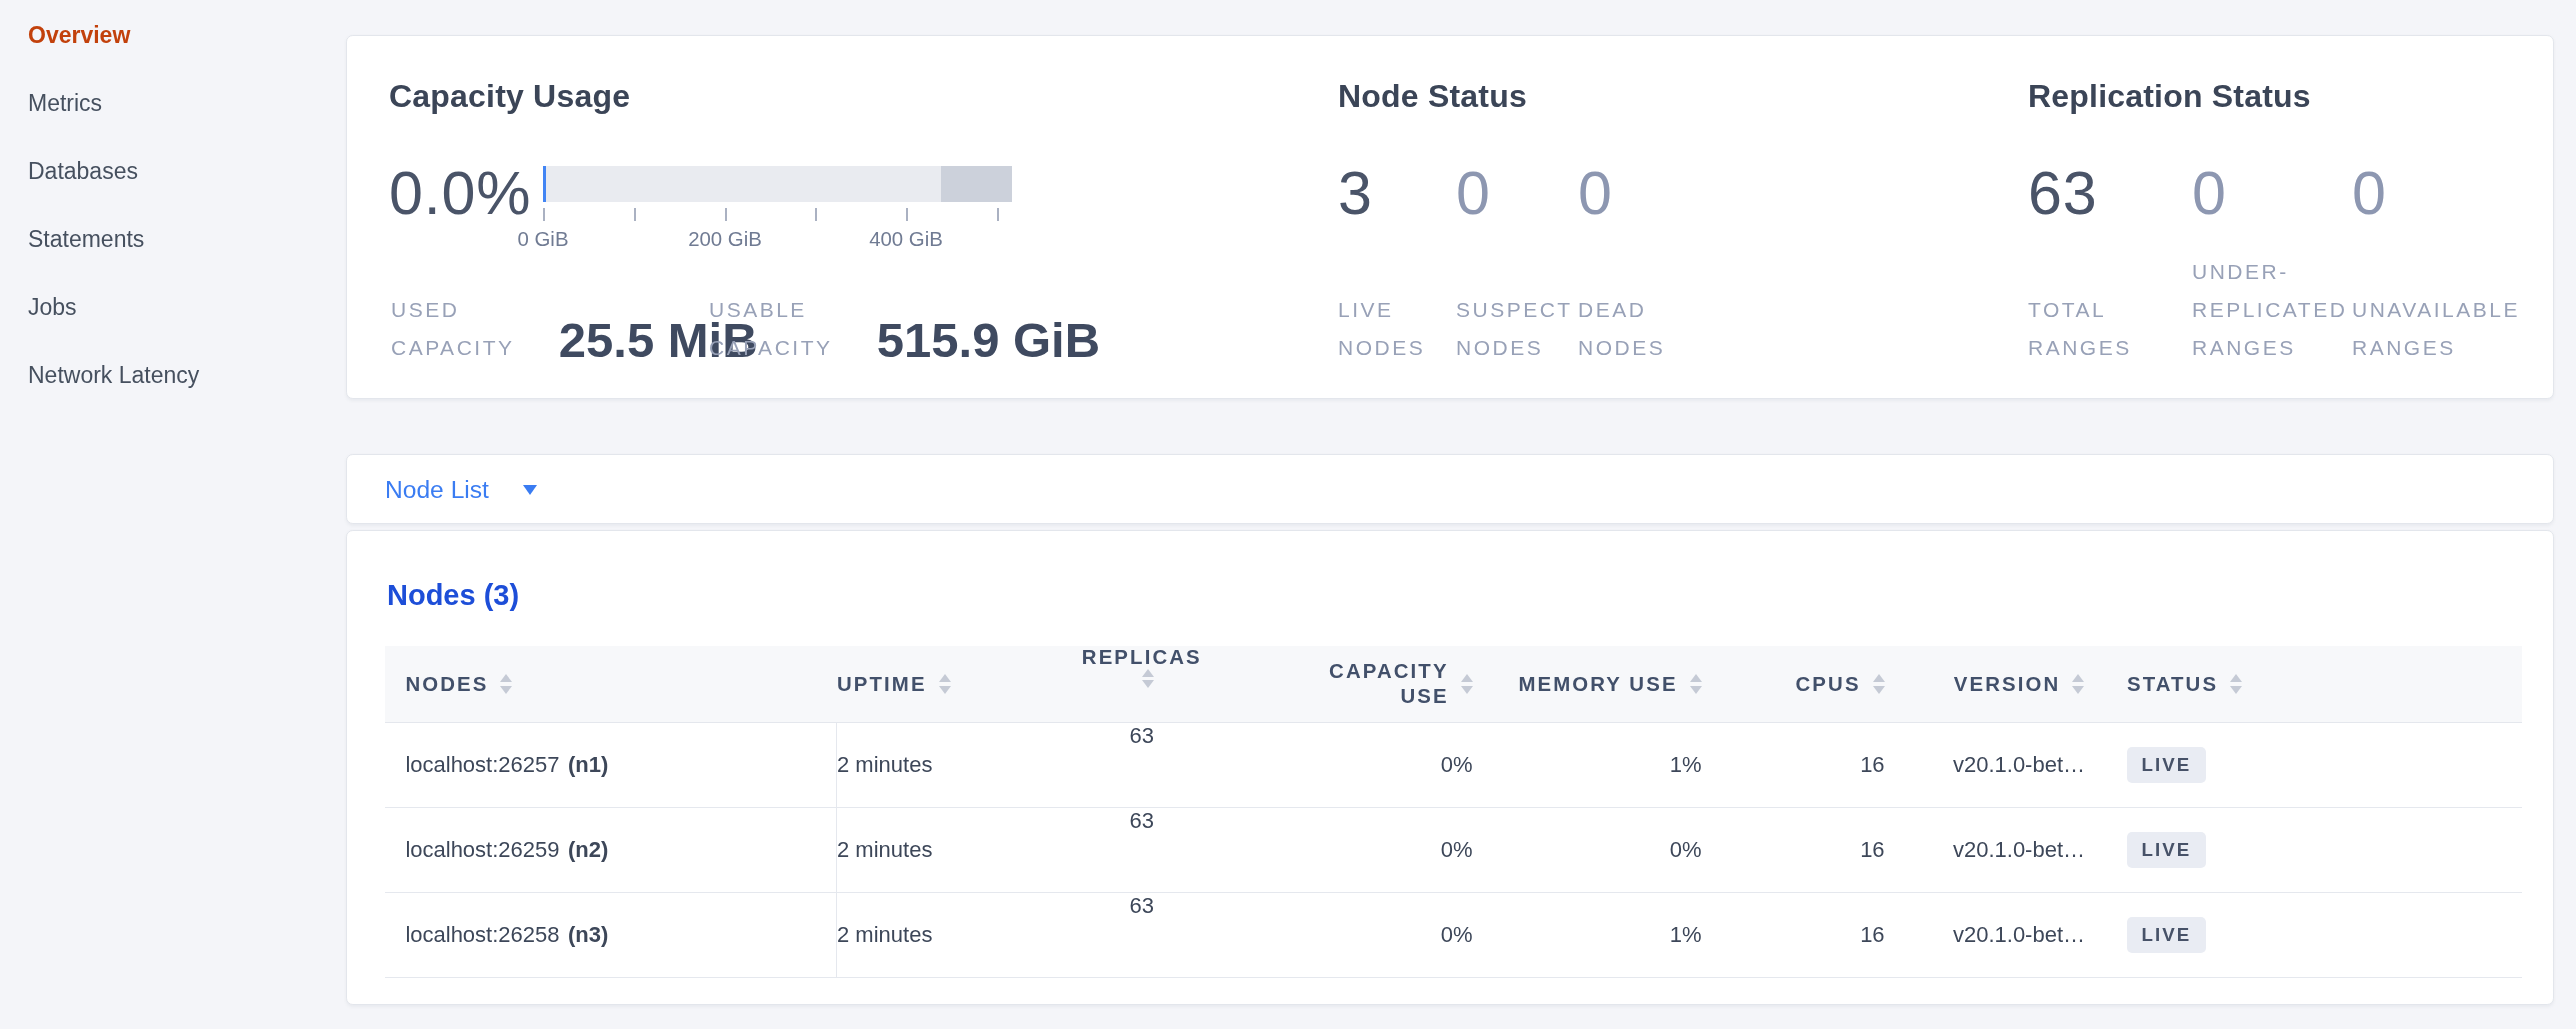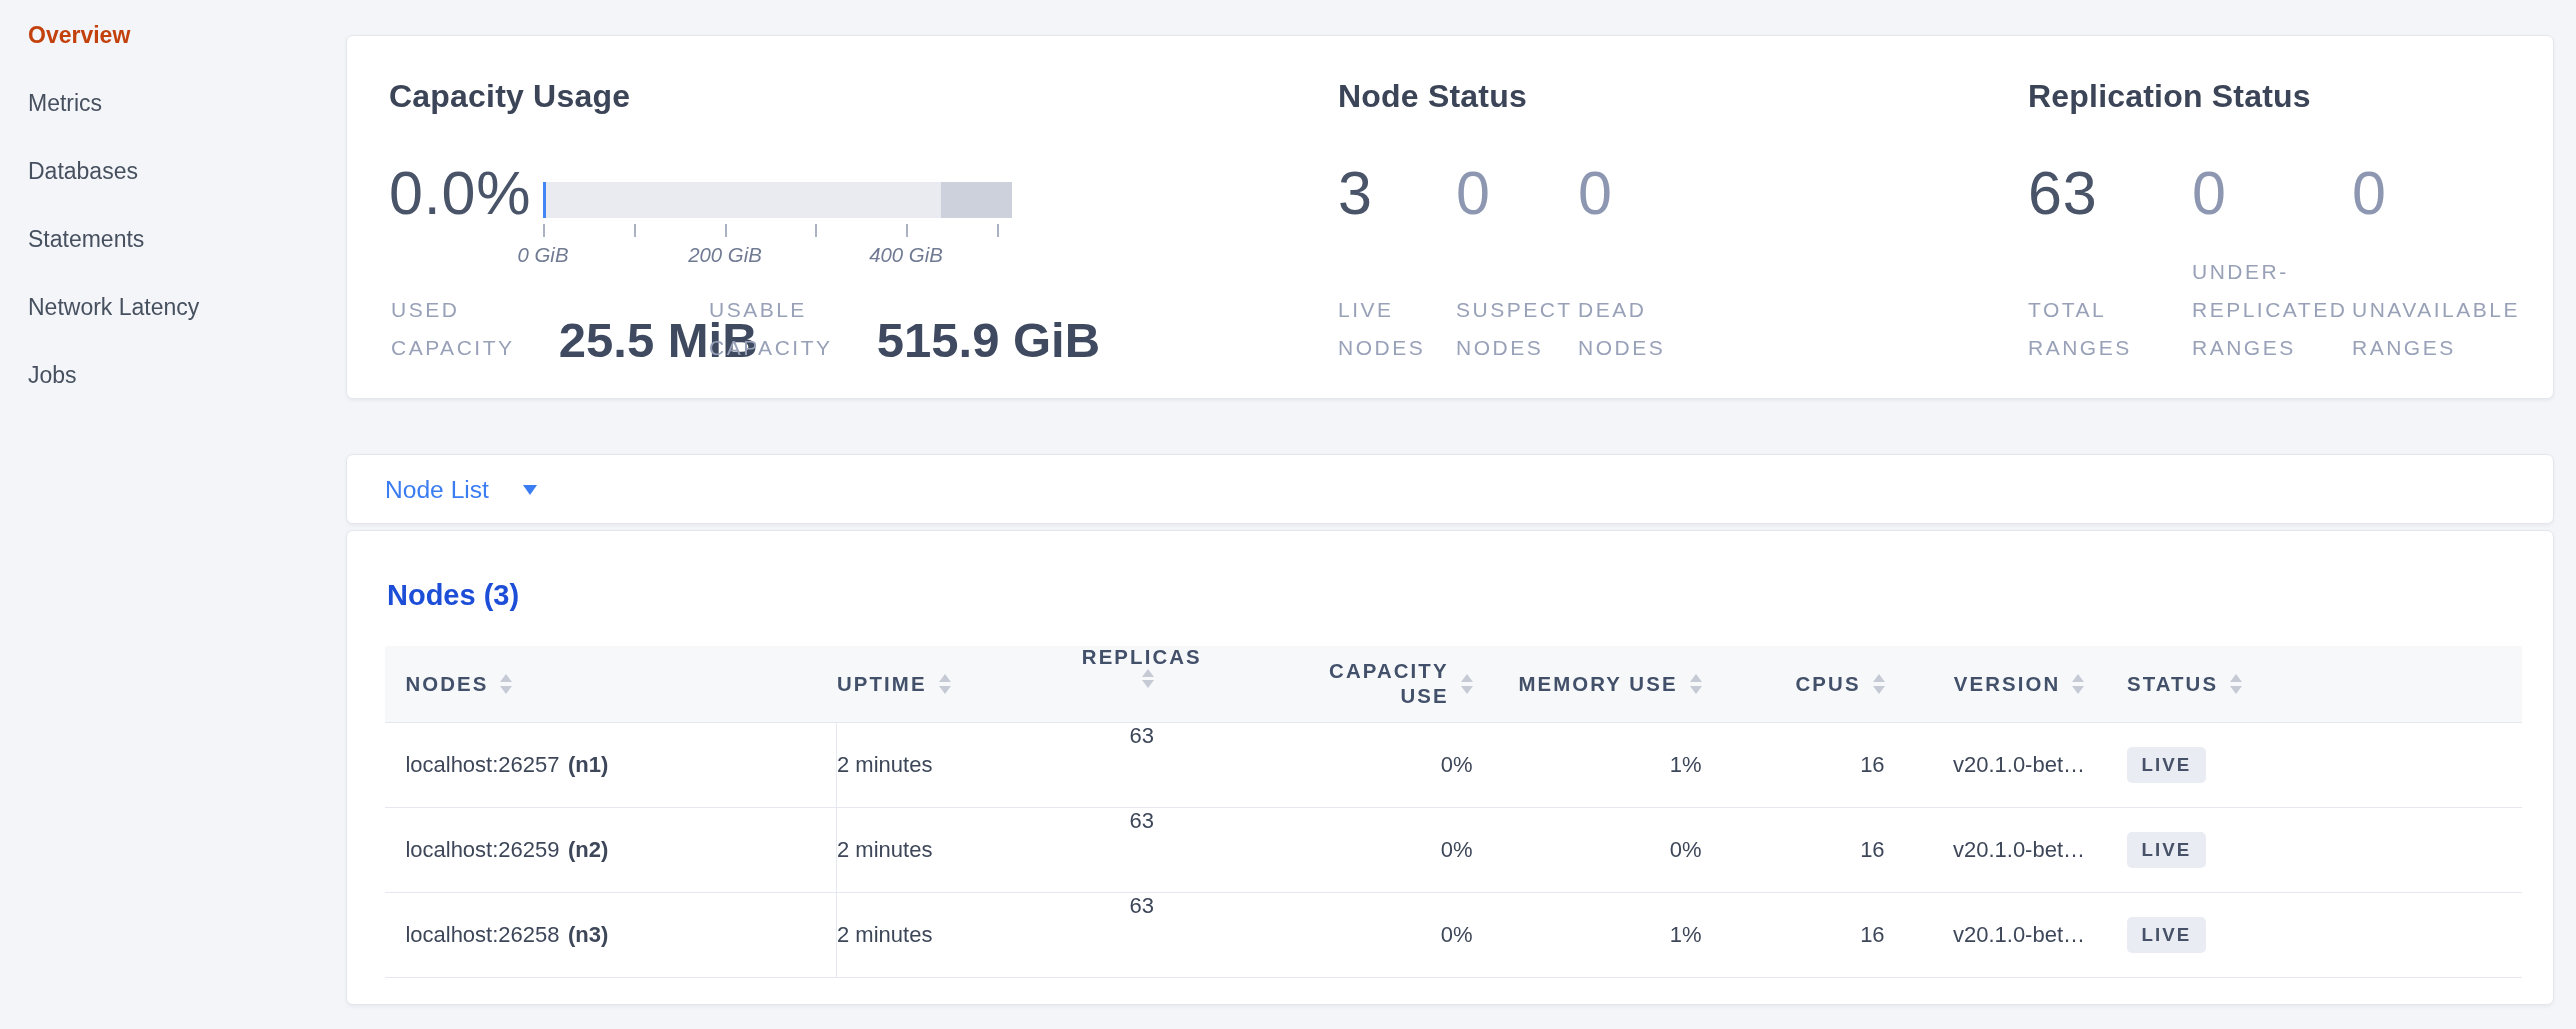--- a/index.html
+++ b/index.html
@@ -32,21 +32,21 @@
   #card-nodes    { top:530px; height:475px; }
 
   
   .sec-title { position:absolute; top:42px; font-size:32px; font-weight:700; color:#3b4557; letter-spacing:0.2px; }
   .big-num { font-size:61px; line-height:1; color:#4a5468; letter-spacing:0.8px; }
   .big-num.muted { color:#8d97b1; }
 
   #cap-title { left:42px; }
   #cap-pct { position:absolute; left:42px; top:127px; }
 
-  #bar-group { position:absolute; left:196px; top:146px; width:469px;font-style:italic; }
+  #bar-group { position:absolute; left:196px; top:130px; width:469px; }
   #cap-bar { position:relative; width:469px; height:36px; background:#e9ebf0; overflow:hidden; }
   #cap-bar .reserved { position:absolute; right:0; top:0; height:36px; width:71px; background:#ccd1db; }
   #cap-bar .used { position:absolute; left:0; top:0; height:36px; width:3.4px; background:#4285f4; }
   #cap-ticks { position:relative; height:13.6px; margin-top:6px; }
   #cap-ticks i { position:absolute; top:0; width:1.7px; height:12.7px; background:#aab1c2; }
   #cap-ticks i:nth-child(1){left:0;} #cap-ticks i:nth-child(2){left:91px;}
   #cap-ticks i:nth-child(3){left:182px;} #cap-ticks i:nth-child(4){left:272px;}
   #cap-ticks i:nth-child(5){left:363px;} #cap-ticks i:nth-child(6){left:454px;}
   #cap-tick-labels { position:relative; height:25.5px; margin-top:6.8px; font-size:20.4px; color:#707b93; }
   #cap-tick-labels span { position:absolute; transform:translateX(-50%); white-space:nowrap; }
@@ -110,22 +110,22 @@
 </head>
 <body>
 
 <div id="stage">
 
   <nav class="sidebar">
     <div class="nav-item active">Overview</div>
     <div class="nav-item">Metrics</div>
     <div class="nav-item">Databases</div>
     <div class="nav-item">Statements</div>
+    <div class="nav-item">Jobs</div>
     <div class="nav-item">Network Latency</div>
-    <div class="nav-item">Jobs</div>
   </nav>
 
   <section class="card" id="card-overview">
 
     <h2 class="sec-title" id="cap-title">Capacity Usage</h2>
     <div class="big-num" id="cap-pct">0.0%</div>
 
     <div id="bar-group">
       <div id="cap-bar">
         <span class="reserved"></span>

